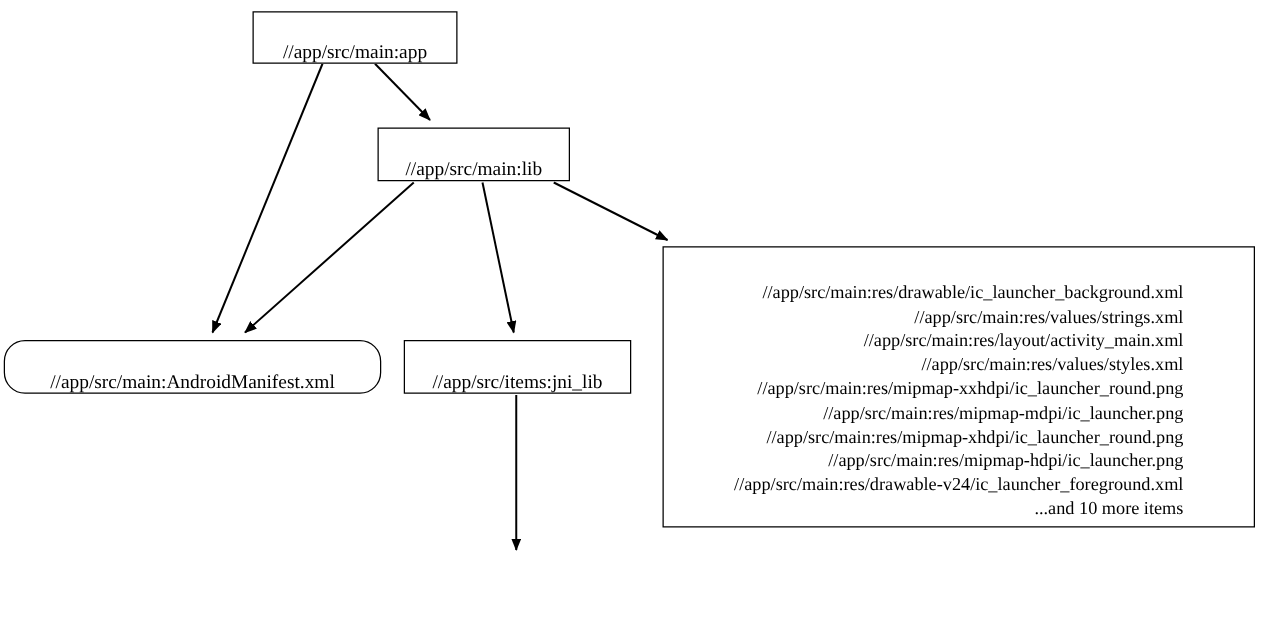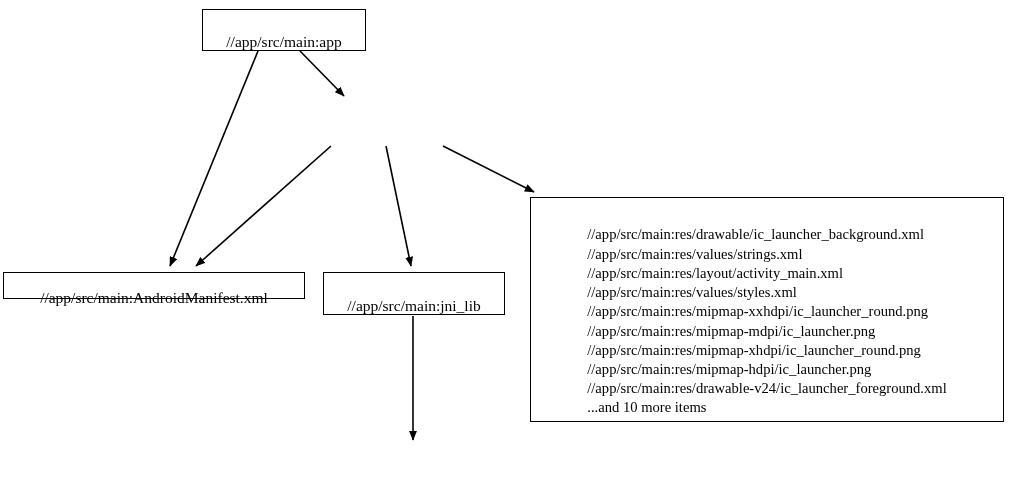--- a/index.html
+++ b/index.html
@@ -33,35 +33,36 @@
     background: #ffffff;
     display: flex;
     align-items: center;
     justify-content: center;
     text-align: center;
     line-height: 1.0;
   }
   .node-label {
     display: block;
     white-space: pre;
-    text-align: left;
+    text-align: right;
     margin-top: 24px;
   }
   
   #node-app {
     left: 202px; top: 9px; width: 164px; height: 42px;
     font-size: 15.5px;
   }
   #node-lib {
     left: 302px; top: 102px; width: 154px; height: 43px;
     font-size: 15.5px;
   }
   #node-manifest {
-    left: 3px; top: 272px; width: 302px; height: 27px;
+    left: 3px; top: 272px; width: 302px; height: 43px;
     font-size: 15.5px;
+    border-radius: 17px;
   }
   #node-jnilib {
     left: 323px; top: 272px; width: 182px; height: 43px;
     font-size: 15.5px;
   }
   #node-resources {
     left: 530px; top: 197px; width: 474px; height: 225px;
     font-size: 14.6px;
   }
   #node-resources .node-label {
@@ -106,27 +107,30 @@
 
     <g>
       <line x1="413" y1="316" x2="413" y2="440" stroke="#000000" stroke-width="1.6" marker-end="url(#arrowhead)"></line>
     </g>
   </svg>
 
   <div class="node" id="node-app">
     <span class="node-label">//app/src/main:app</span>
   </div>
 
+  <div class="node" id="node-lib">
+    <span class="node-label">//app/src/main:lib</span>
+  </div>
 
   <div class="node" id="node-manifest">
     <span class="node-label">//app/src/main:AndroidManifest.xml</span>
   </div>
 
   <div class="node" id="node-jnilib">
-    <span class="node-label">//app/src/main:jni_lib</span>
+    <span class="node-label">//app/src/items:jni_lib</span>
   </div>
 
   <div class="node" id="node-resources">
     <span class="node-label">//app/src/main:res/drawable/ic_launcher_background.xml
 //app/src/main:res/values/strings.xml
 //app/src/main:res/layout/activity_main.xml
 //app/src/main:res/values/styles.xml
 //app/src/main:res/mipmap-xxhdpi/ic_launcher_round.png
 //app/src/main:res/mipmap-mdpi/ic_launcher.png
 //app/src/main:res/mipmap-xhdpi/ic_launcher_round.png

